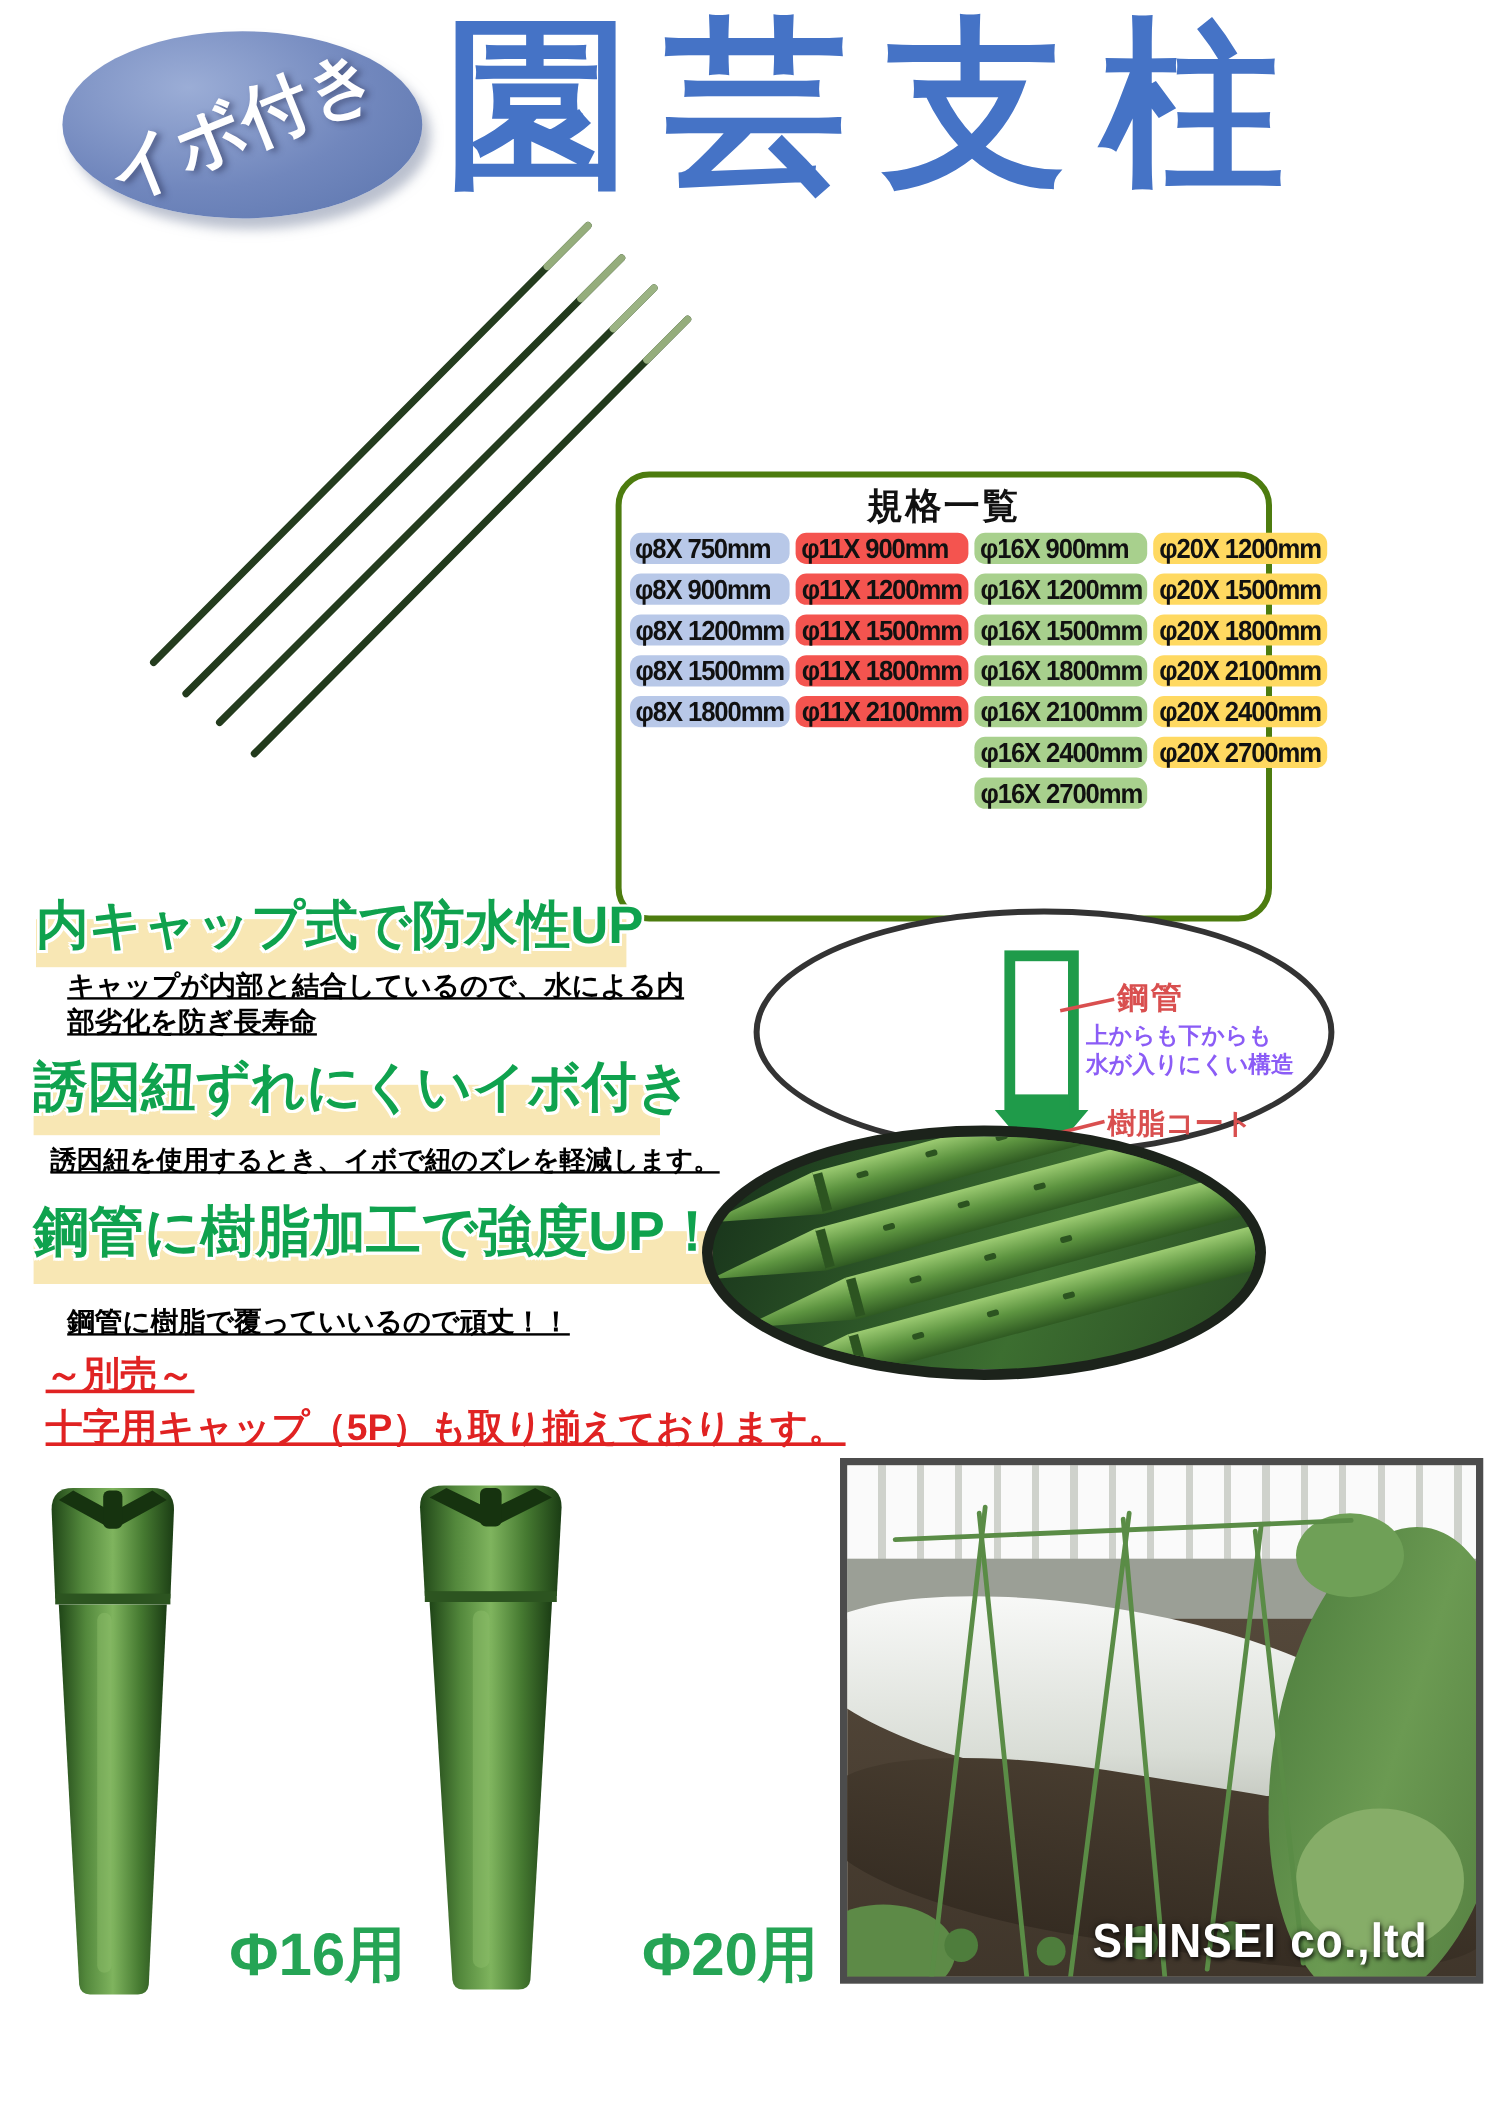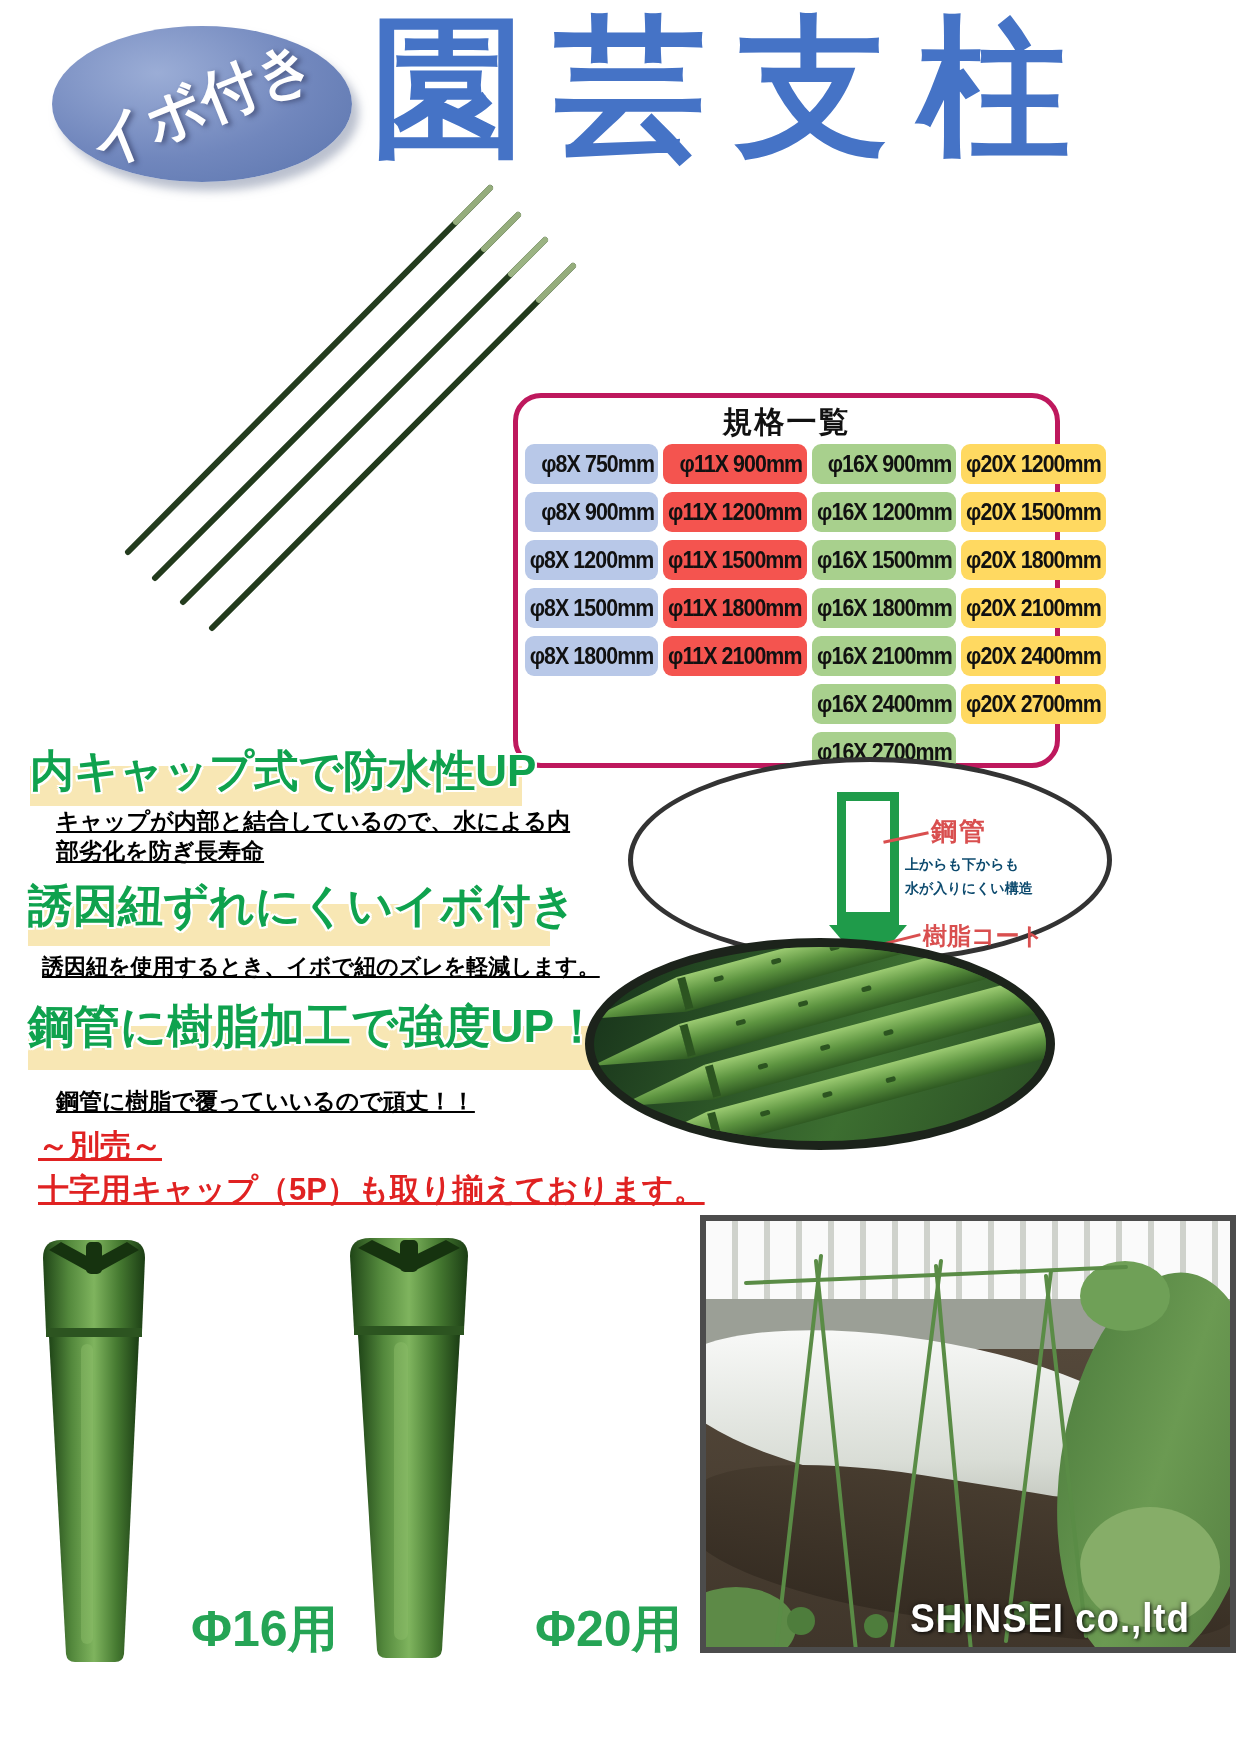--- a/index.html
+++ b/index.html
@@ -14,28 +14,28 @@
          font-size:58px;font-weight:900;color:#fff;white-space:nowrap;
          text-shadow:3px 3px 5px rgba(55,65,105,.65);}
   .main-title{position:absolute;left:372px;top:8px;font-size:152px;font-weight:900;
          color:#4573c6;letter-spacing:30px;line-height:1.05;white-space:nowrap;}
 
   
   .stakes{position:absolute;left:90px;top:170px;}
 
   
   .spec{position:absolute;left:513px;top:393px;width:547px;height:375px;background:#fff;
-        border:5px solid #be185d;border-radius:28px;box-sizing:border-box;}
+        border:5px solid #4d7c0f;border-radius:28px;box-sizing:border-box;}
   .spec-title{position:absolute;left:0;right:0;top:4px;text-align:center;font-size:30px;
         font-weight:900;color:#111;letter-spacing:2px;}
   .spec-cols{position:absolute;left:7px;right:7px;top:46px;display:flex;gap:5px;}
   .spec-col{display:flex;flex-direction:column;gap:8px;flex:1;}
   .spec-col.c0{flex:0 0 124px;} .spec-col.c1{flex:0 0 140px;}
   .spec-col.c2{flex:0 0 132px;} .spec-col.c3{flex:0 0 118px;}
-  .pill{height:40px;border-radius:9px;display:flex;align-items:center;justify-content:flex-end;}
+  .pill{height:26px;border-radius:9px;display:flex;align-items:center;justify-content:flex-start;}
   .pill span{font-size:23px;font-weight:800;color:#111;letter-spacing:-1px;
         white-space:nowrap;transform:scaleX(.93);}
   .bg-blue{background:#b8c8e8;} .bg-red{background:#f4544f;}
   .bg-green{background:#a8d08d;} .bg-yellow{background:#ffd961;}
 
   
   .feature{position:absolute;}
   .feature .band{position:absolute;background:#f8e7b4;}
   .feature .head{position:relative;font-weight:900;color:#0fa24e;white-space:nowrap;
         text-shadow:-2px -2px 0 #fff,2px -2px 0 #fff,-2px 2px 0 #fff,2px 2px 0 #fff,
@@ -51,21 +51,21 @@
   
   .diagram{position:absolute;left:628px;top:757px;width:484px;height:206px;
         border:5px solid #333;border-radius:50%;box-sizing:border-box;background:#fff;}
   .tube{position:absolute;left:204px;top:30px;width:44px;height:118px;background:#fff;
         border:9px solid #1f9b4a;}
   .tube-plug{position:absolute;left:212px;top:150px;width:46px;height:14px;background:#1f9b4a;}
   .tube-arrow{position:absolute;left:196px;top:163px;width:0;height:0;
         border-left:39px solid transparent;border-right:39px solid transparent;
         border-top:46px solid #1f9b4a;}
   .dg-label{position:absolute;color:#d94f4f;font-weight:800;white-space:nowrap;}
-  .dg-note{position:absolute;left:272px;top:90px;font-size:14px;font-weight:700;color:#0c4a6e;
+  .dg-note{position:absolute;left:272px;top:90px;font-size:19px;font-weight:700;color:#8b5cf6;
         line-height:24px;white-space:nowrap;}
   .leader{position:absolute;border-top:3px solid #d94f4f;}
 
   
   .tips-photo{position:absolute;left:585px;top:938px;width:470px;height:212px;border-radius:50%;
         border:9px solid #1c231b;box-sizing:border-box;overflow:hidden;
         background:linear-gradient(115deg,#16301a,#2c5527 35%,#3c6e30 60%,#2a4d24);}
 
   
   .cap-img{position:absolute;}

